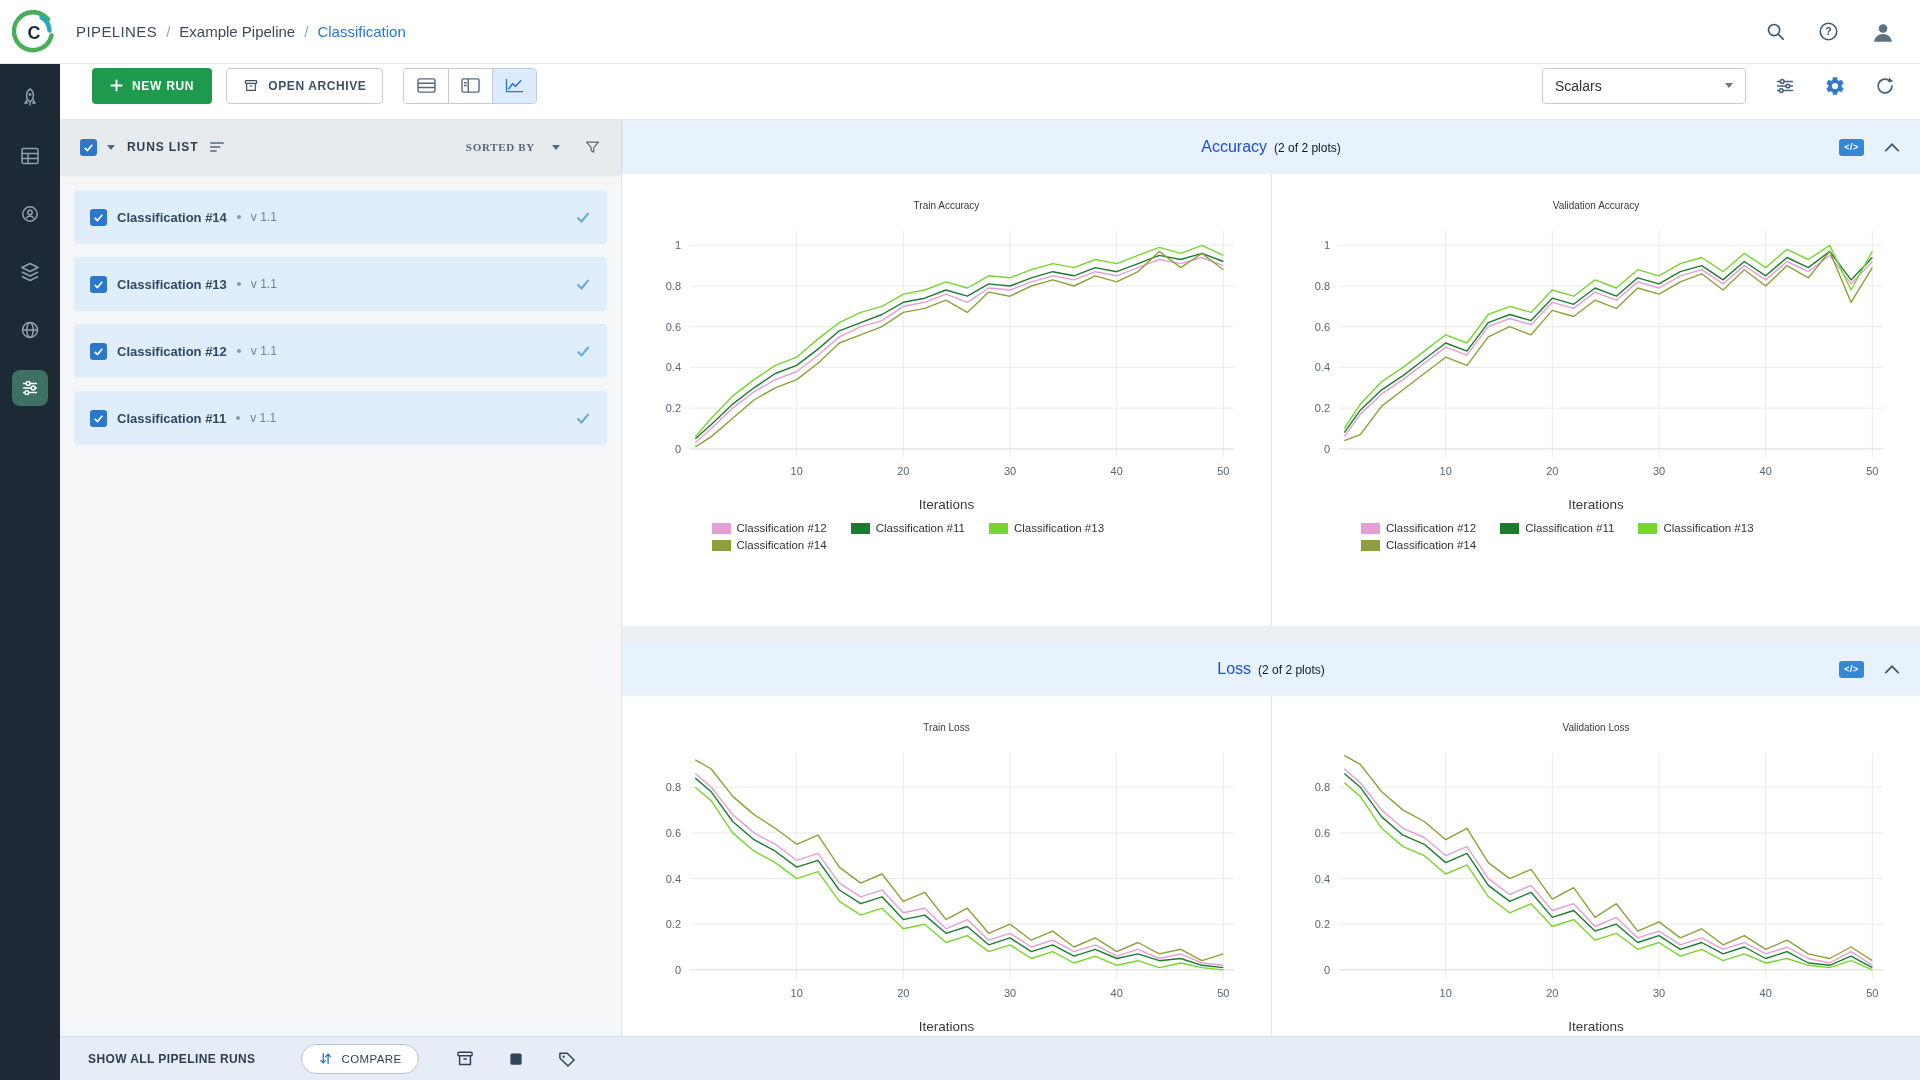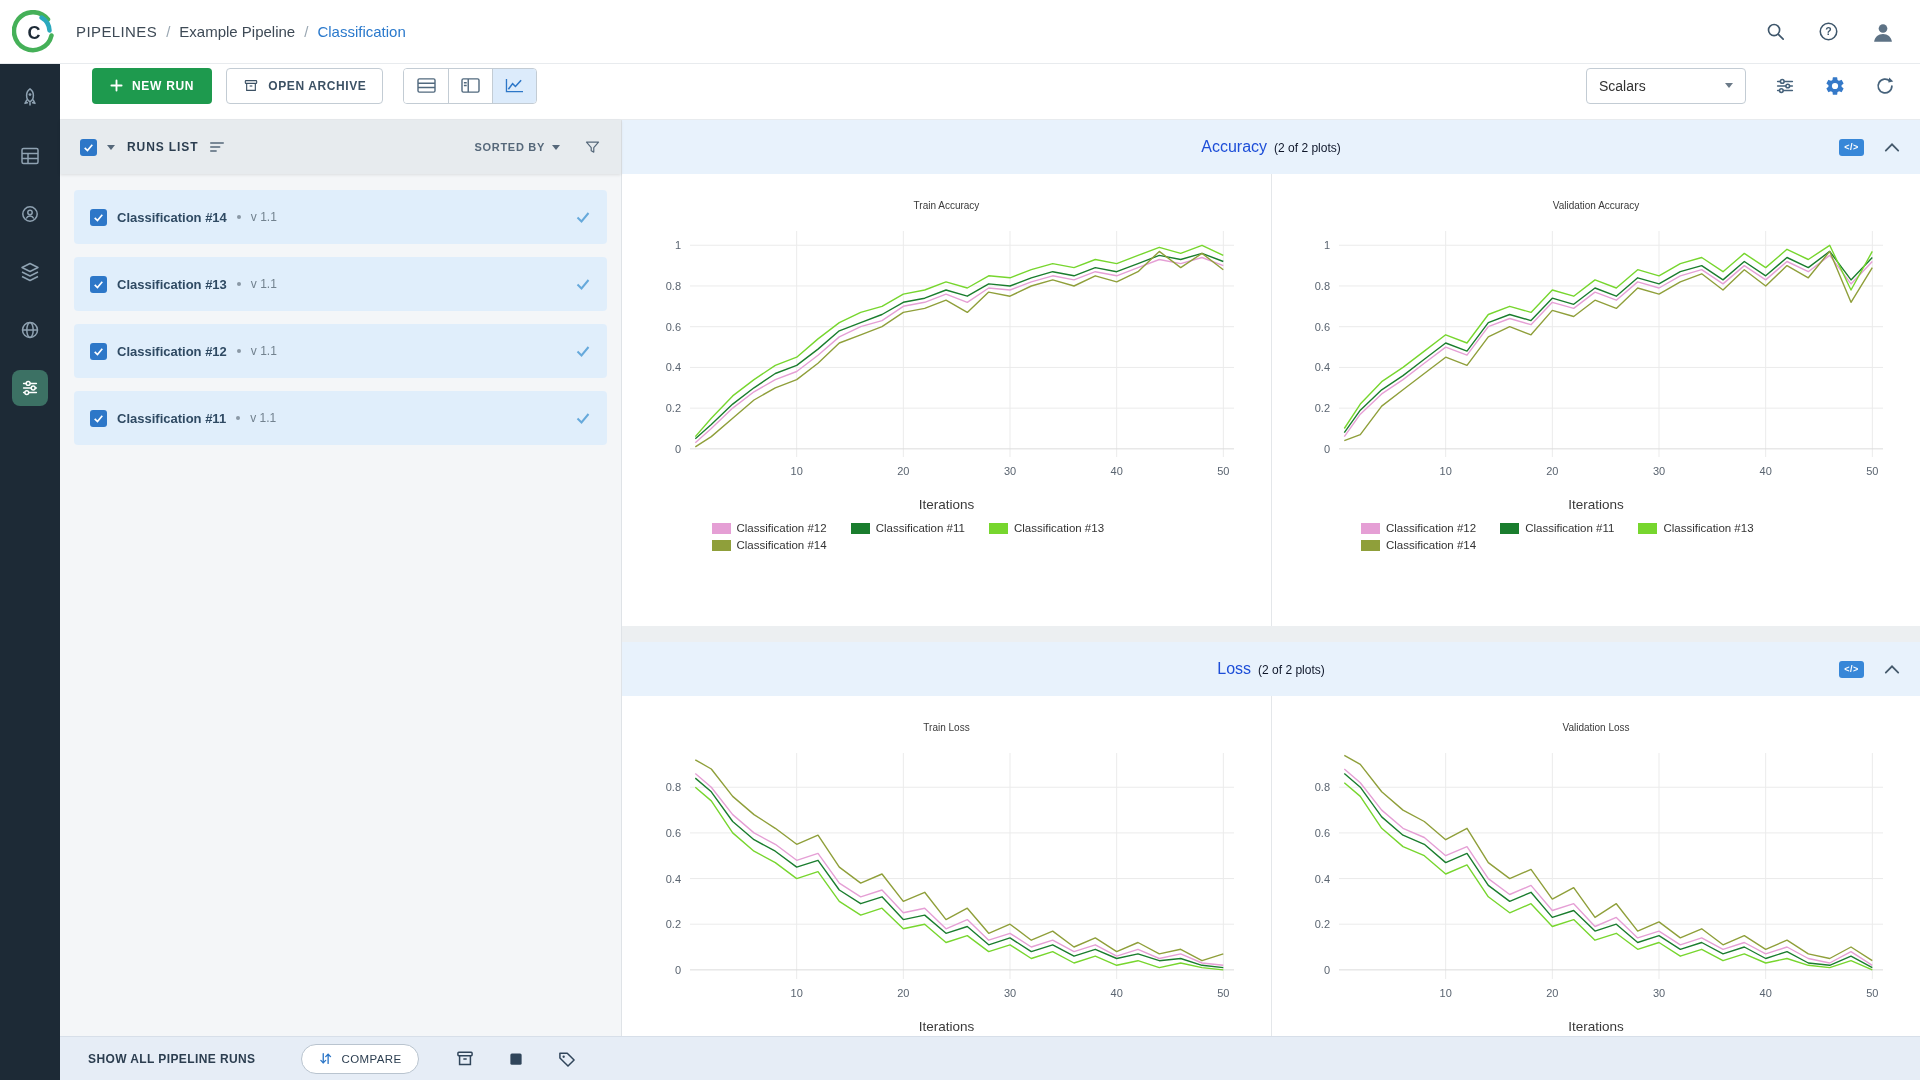--- a/index.html
+++ b/index.html
@@ -31,30 +31,30 @@
 
   
   .toolbar { height:56px; display:flex; align-items:center; padding:0 24px 12px 32px; border-bottom:1px solid #e8ebee; background:#fff; flex-shrink:0; }
   .btn-new-run { height:36px; background:#1e9a4e; color:#fff; font-size:12px; font-weight:bold; letter-spacing:.7px; border:none; border-radius:4px; padding:0 18px; display:flex; align-items:center; gap:9px; font-family:inherit; }
   .btn-open-archive { height:36px; margin-left:14px; background:#fff; border:1px solid #c3ccd4; border-radius:4px; color:#3c5164; font-size:12px; font-weight:bold; letter-spacing:.6px; padding:0 16px; display:flex; align-items:center; gap:9px; font-family:inherit; }
   .view-toggles { display:flex; margin-left:20px; border:1px solid #c3ccd4; border-radius:4px; overflow:hidden; height:36px; }
   .vt { width:44px; display:flex; align-items:center; justify-content:center; background:#fff; border-left:1px solid #c3ccd4; }
   .vt:first-child { border-left:none; }
   .vt.active { background:#dcebfb; }
   .toolbar-right { margin-left:auto; display:flex; align-items:center; gap:28px; }
-  .select { width:160px; height:36px; border:1px solid #c3ccd4; border-radius:4px; display:flex; align-items:center; justify-content:space-between; padding:0 12px; font-size:14px; color:#333; background:#fff; }
+  .select { width:204px; height:36px; border:1px solid #c3ccd4; border-radius:4px; display:flex; align-items:center; justify-content:space-between; padding:0 12px; font-size:14px; color:#333; background:#fff; }
   .caret-down { width:0; height:0; border-left:4.5px solid transparent; border-right:4.5px solid transparent; border-top:5.5px solid #6b7a88; }
 
   
   .workspace { flex:1; display:flex; min-height:0; background:#eceff1;justify-content:space-between; }
 
   .runs-panel { width:562px; background:#f4f6f8; border-right:1px solid #dfe3e7; display:flex; flex-direction:column; flex-shrink:0; }
   .runs-header { height:54px; background:#e7ebee; display:flex; align-items:center; padding:0 20px; gap:10px; box-shadow:0 1px 3px rgba(0,0,0,.10); z-index:2; }
   .runs-title { font-size:12px; font-weight:bold; color:#2c3e50; letter-spacing:.9px; margin-left:2px; }
-  .sorted-by { margin-left:auto; font-size:11px; font-weight:bold; color:#56687a; letter-spacing:.7px; display:flex; align-items:center; gap:7px; margin-right:14px; }
+  .sorted-by { margin-left:auto; font-size:11px; font-weight:bold; color:#56687a; letter-spacing:.7px; display:flex; align-items:center; gap:17px; margin-right:14px;font-family:Liberation Serif, serif; }
   .runs-items { padding:16px 14px; display:flex; flex-direction:column; gap:13px; overflow:hidden; }
   .run-item { height:54px; background:#e0eefb; border-radius:4px; display:flex; align-items:center; padding:0 16px; gap:10px; }
   .run-name { font-size:13px; font-weight:bold; color:#2f4a63; }
   .run-dot { width:4px; height:4px; border-radius:50%; background:#8a98a5; }
   .run-version { font-size:12px; color:#72828f; }
   .run-check { margin-left:auto; display:flex; }
   .checkbox { width:17px; height:17px; background:#2d77c8; border-radius:3px; display:flex; align-items:center; justify-content:center; flex-shrink:0; }
 
   
   .plots { flex:1; display:flex; flex-direction:column; min-width:0; }

